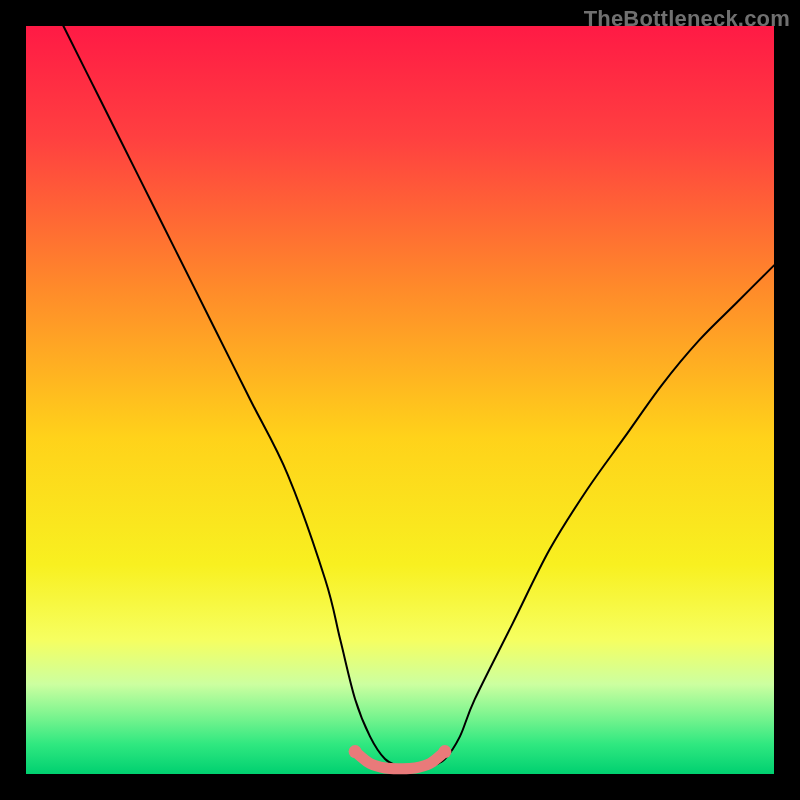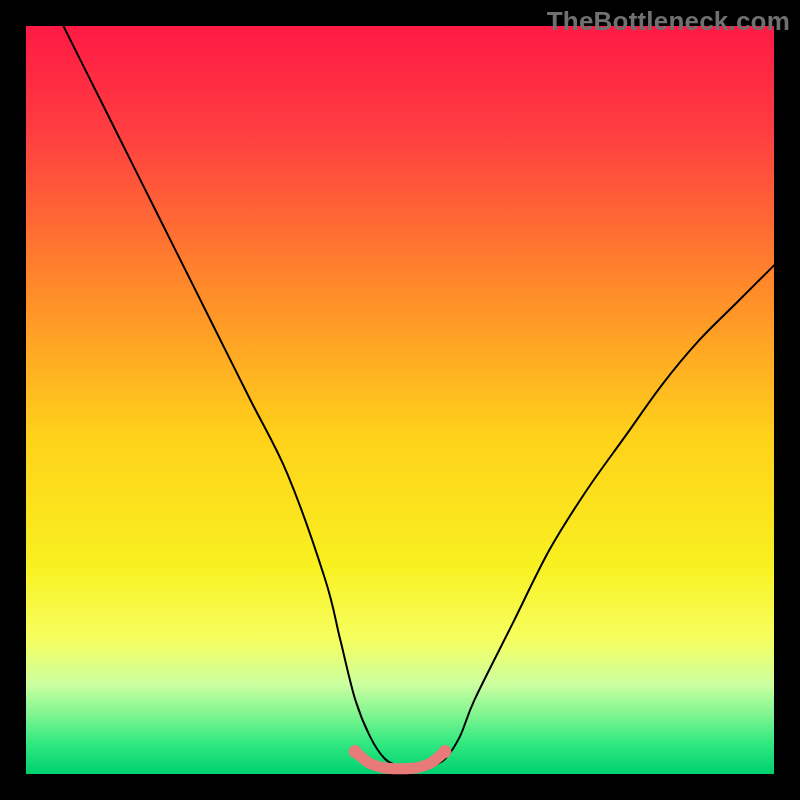--- a/index.html
+++ b/index.html
@@ -15,21 +15,21 @@
     position: relative;
     width: 800px;
     height: 800px;
     background: #000;
   }
   .watermark {
     position: absolute;
     top: 6px;
     right: 10px;
     color: #707070;
-    font-size: 26px;
+    font-size: 22px;
     font-weight: 600;
     letter-spacing: 0.2px;
     z-index: 10;
   }
   svg {
     display: block;
   }
 </style>
 </head>
 <body>

